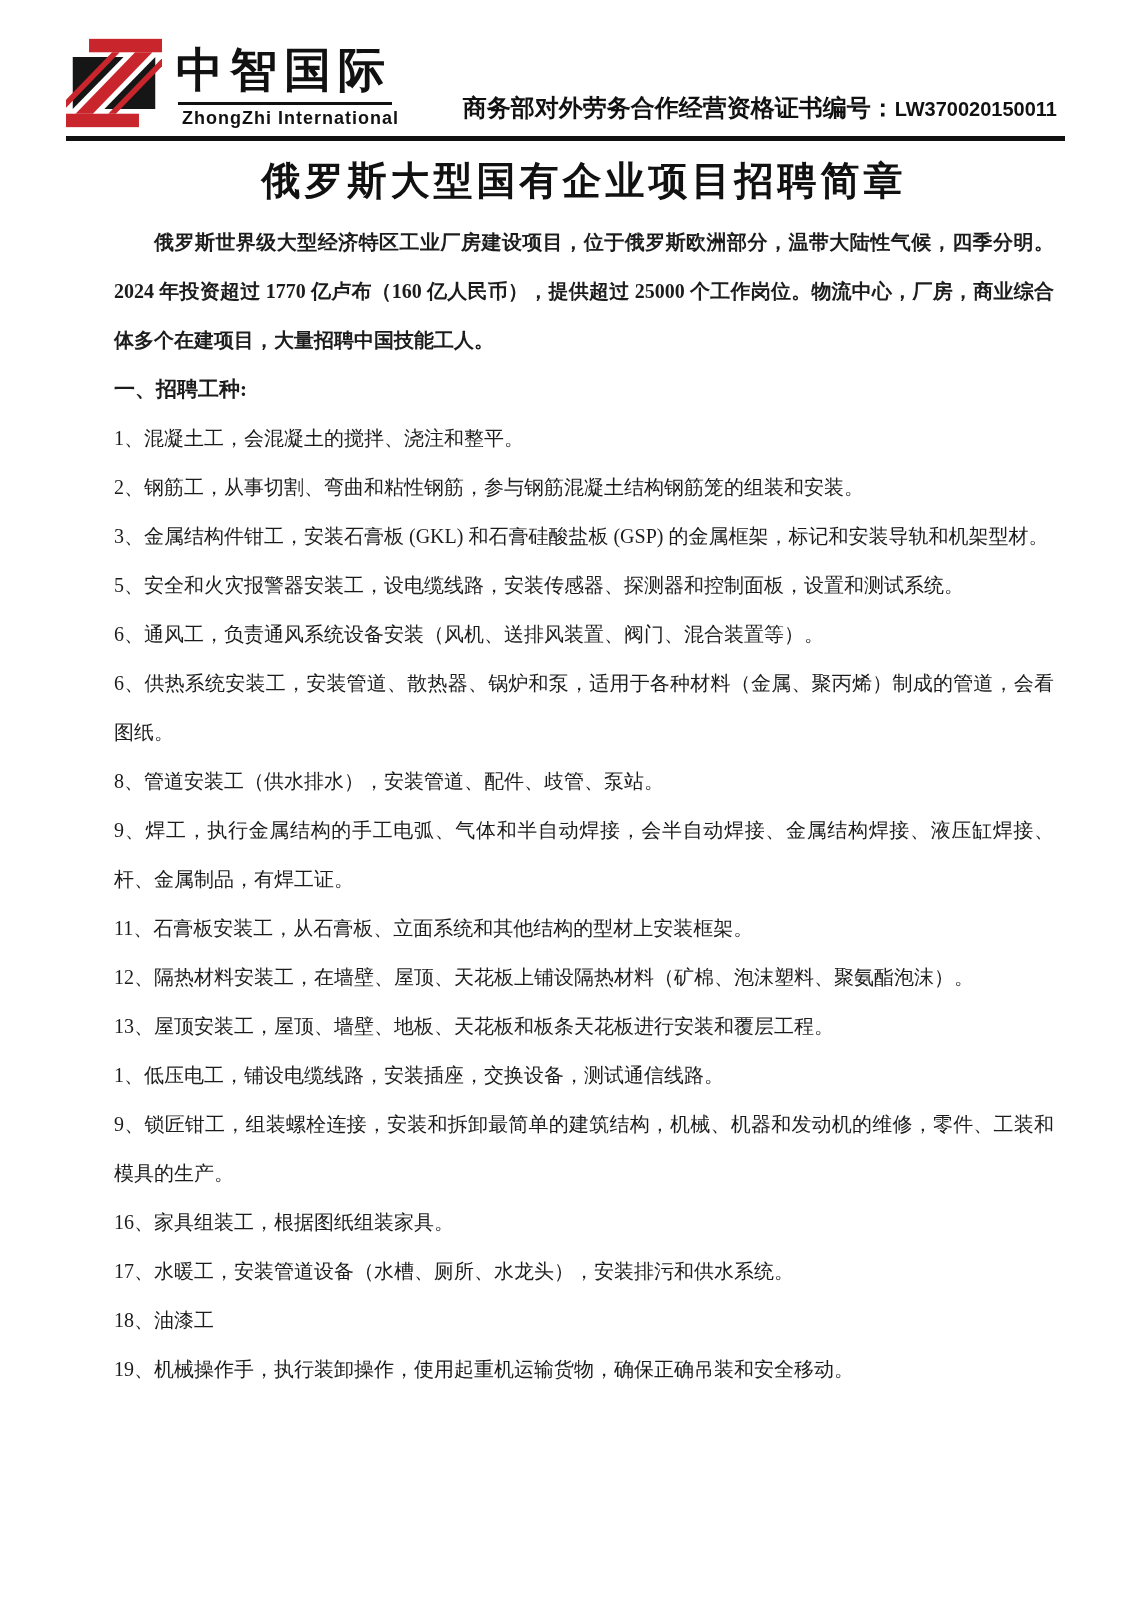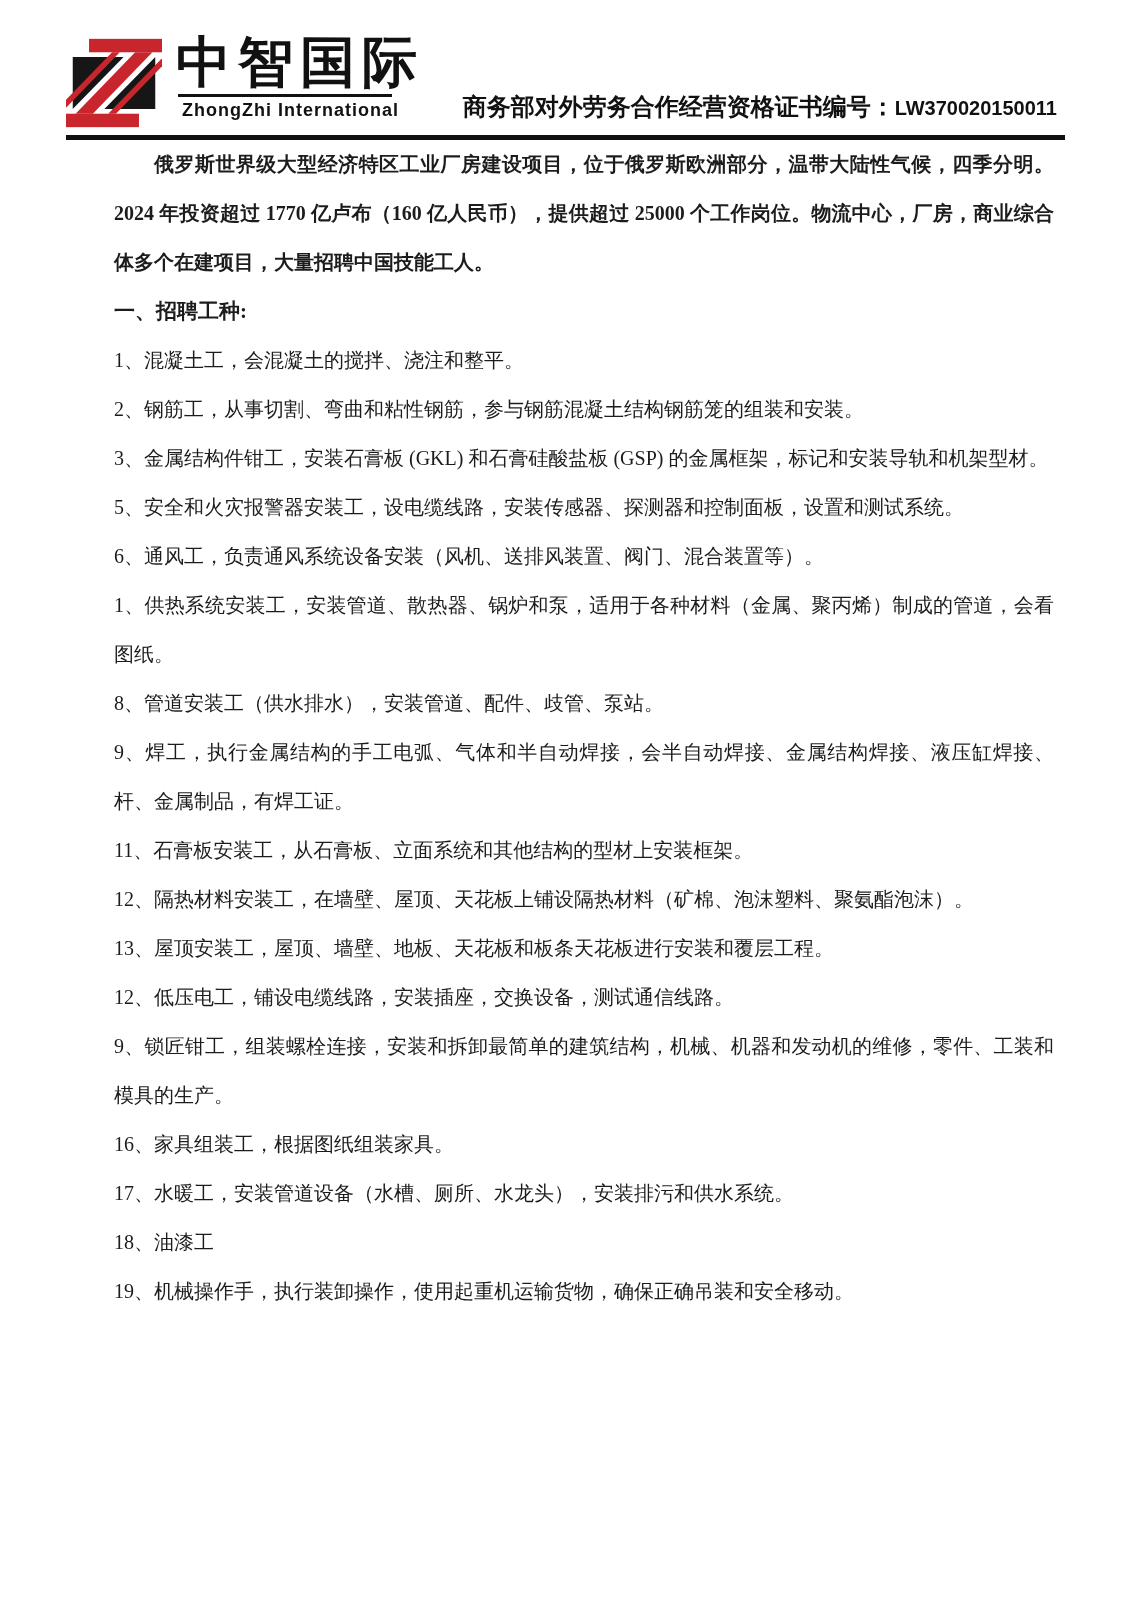--- a/index.html
+++ b/index.html
@@ -10,22 +10,23 @@
   }
   .page{width:1131px;height:1600px;overflow:hidden;box-sizing:border-box;padding:34px 66px 0 66px;}
 
   
   .letterhead{display:flex;justify-content:space-between;align-items:flex-end;}
   .brand{display:flex;align-items:flex-start;}
   .emblem{width:96px;height:90px;flex:0 0 auto;margin-top:4px;}
   .logotype{margin-left:14px;display:flex;flex-direction:column;}
   .logotype .cn{
     font-family:"Liberation Sans","DejaVu Sans",sans-serif;
-    font-weight:bold;font-size:55px;line-height:56px;letter-spacing:7px;color:#111;
+    font-weight:bold;font-size:47px;line-height:56px;letter-spacing:7px;color:#111;
     white-space:nowrap;
+    margin-top:8px;
   }
   .logotype .rule{height:3px;background:#111;width:214px;margin:4px 0 3px 2px;}
   .logotype .en{
     font-family:"Liberation Sans","DejaVu Sans",sans-serif;
     font-weight:bold;font-size:18px;letter-spacing:1px;color:#111;white-space:nowrap;margin-left:6px;
   }
   .credentials{margin-bottom:2px;padding-right:8px;}
   .credentials .cred-line{
     font-weight:bold;font-size:24px;line-height:36px;color:#111;white-space:nowrap;
   }
@@ -70,35 +71,36 @@
         <span class="en">ZhongZhi International</span>
       </span>
     </div>
     <div class="credentials">
       <div class="cred-line"><span>商务部对外劳务合作经营资格证书编号：</span><span class="cred-number">LW370020150011</span></div>
     </div>
   </div>
   <div class="head-rule"></div>
 
   <div class="doc">
+    <h1 class="doc-title">俄罗斯大型国有企业项目招聘简章</h1>
     <p class="para intro">俄罗斯世界级大型经济特区工业厂房建设项目，位于俄罗斯欧洲部分，温带大陆性气候，四季分明。2024 年投资超过 1770 亿卢布（160 亿人民币），提供超过 25000 个工作岗位。物流中心，厂房，商业综合体多个在建项目，大量招聘中国技能工人。</p>
     <p class="section-heading">一、招聘工种:</p>
     <div>
         <p class="job-item">1、混凝土工，会混凝土的搅拌、浇注和整平。</p>
         <p class="job-item">2、钢筋工，从事切割、弯曲和粘性钢筋，参与钢筋混凝土结构钢筋笼的组装和安装。</p>
         <p class="job-item">3、金属结构件钳工，安装石膏板 (GKL) 和石膏硅酸盐板 (GSP) 的金属框架，标记和安装导轨和机架型材。</p>
         <p class="job-item">5、安全和火灾报警器安装工，设电缆线路，安装传感器、探测器和控制面板，设置和测试系统。</p>
         <p class="job-item">6、通风工，负责通风系统设备安装（风机、送排风装置、阀门、混合装置等）。</p>
-        <p class="job-item">1、供热系统安装工，安装管道、散热器、锅炉和泵，适用于各种材料（金属、聚丙烯）制成的管道，会看图纸。</p>
+        <p class="job-item">6、供热系统安装工，安装管道、散热器、锅炉和泵，适用于各种材料（金属、聚丙烯）制成的管道，会看图纸。</p>
         <p class="job-item">8、管道安装工（供水排水），安装管道、配件、歧管、泵站。</p>
         <p class="job-item">9、焊工，执行金属结构的手工电弧、气体和半自动焊接，会半自动焊接、金属结构焊接、液压缸焊接、杆、金属制品，有焊工证。</p>
         <p class="job-item">11、石膏板安装工，从石膏板、立面系统和其他结构的型材上安装框架。</p>
         <p class="job-item">12、隔热材料安装工，在墙壁、屋顶、天花板上铺设隔热材料（矿棉、泡沫塑料、聚氨酯泡沫）。</p>
         <p class="job-item">13、屋顶安装工，屋顶、墙壁、地板、天花板和板条天花板进行安装和覆层工程。</p>
-        <p class="job-item">12、低压电工，铺设电缆线路，安装插座，交换设备，测试通信线路。</p>
+        <p class="job-item">1、低压电工，铺设电缆线路，安装插座，交换设备，测试通信线路。</p>
         <p class="job-item">9、锁匠钳工，组装螺栓连接，安装和拆卸最简单的建筑结构，机械、机器和发动机的维修，零件、工装和模具的生产。</p>
         <p class="job-item">16、家具组装工，根据图纸组装家具。</p>
         <p class="job-item">17、水暖工，安装管道设备（水槽、厕所、水龙头），安装排污和供水系统。</p>
         <p class="job-item">18、油漆工</p>
         <p class="job-item">19、机械操作手，执行装卸操作，使用起重机运输货物，确保正确吊装和安全移动。</p>
       </div>
   </div>
 
 </div>
 

